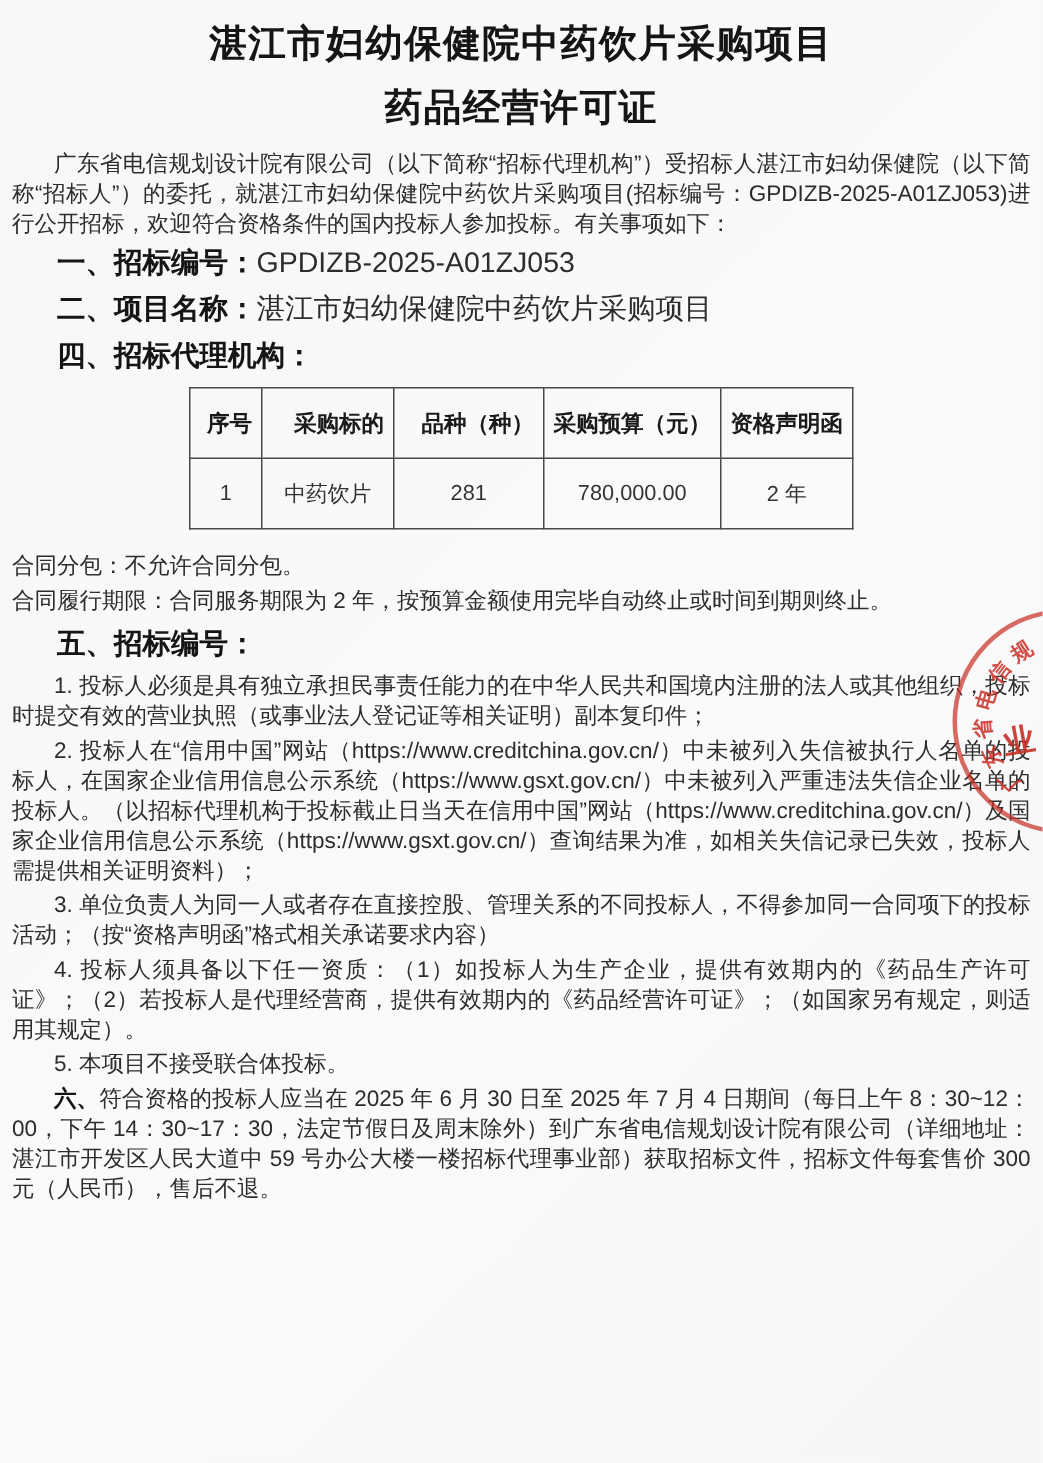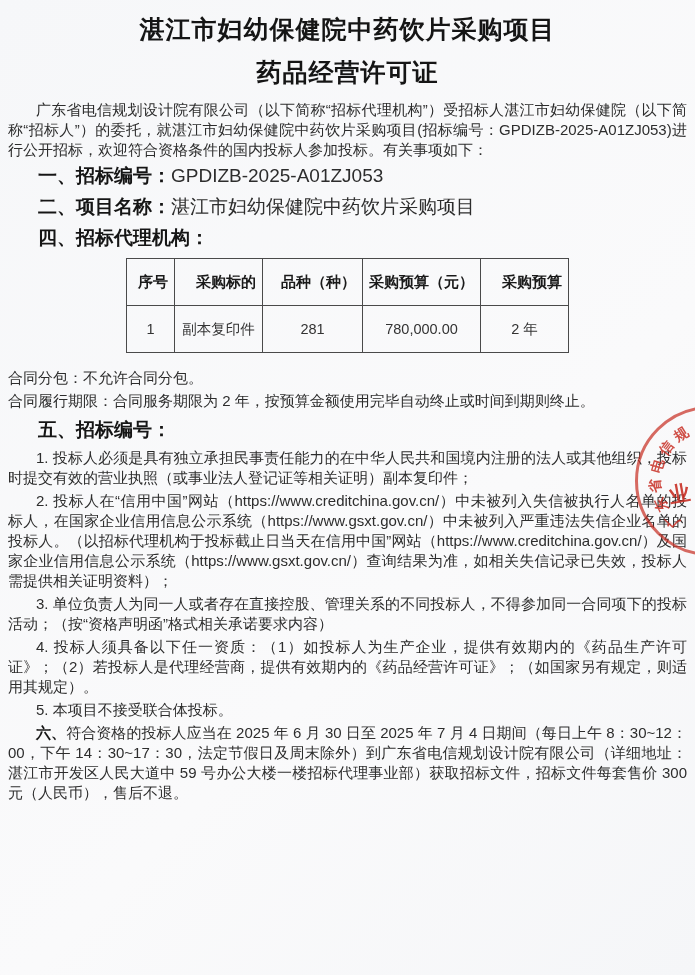--- a/index.html
+++ b/index.html
@@ -79,27 +79,27 @@
         <col style="width:100px">
         <col style="width:118px">
         <col style="width:88px">
     </colgroup>
     <thead>
       <tr>
         <th>序号</th>
         <th>采购标的</th>
         <th>品种（种）</th>
         <th>采购预算（元）</th>
-        <th>采购预算</th>
+        <th>资格声明函</th>
       </tr>
     </thead>
     <tbody>
       <tr>
         <td>1</td>
-        <td>副本复印件</td>
+        <td>中药饮片</td>
         <td>281</td>
         <td>780,000.00</td>
         <td>2 年</td>
       </tr>
     </tbody>
   </table>
 
   <p class="para contract">合同分包：不允许合同分包。</p>
   <p class="para">合同履行期限：合同服务期限为 2 年，按预算金额使用完毕自动终止或时间到期则终止。</p>
 

